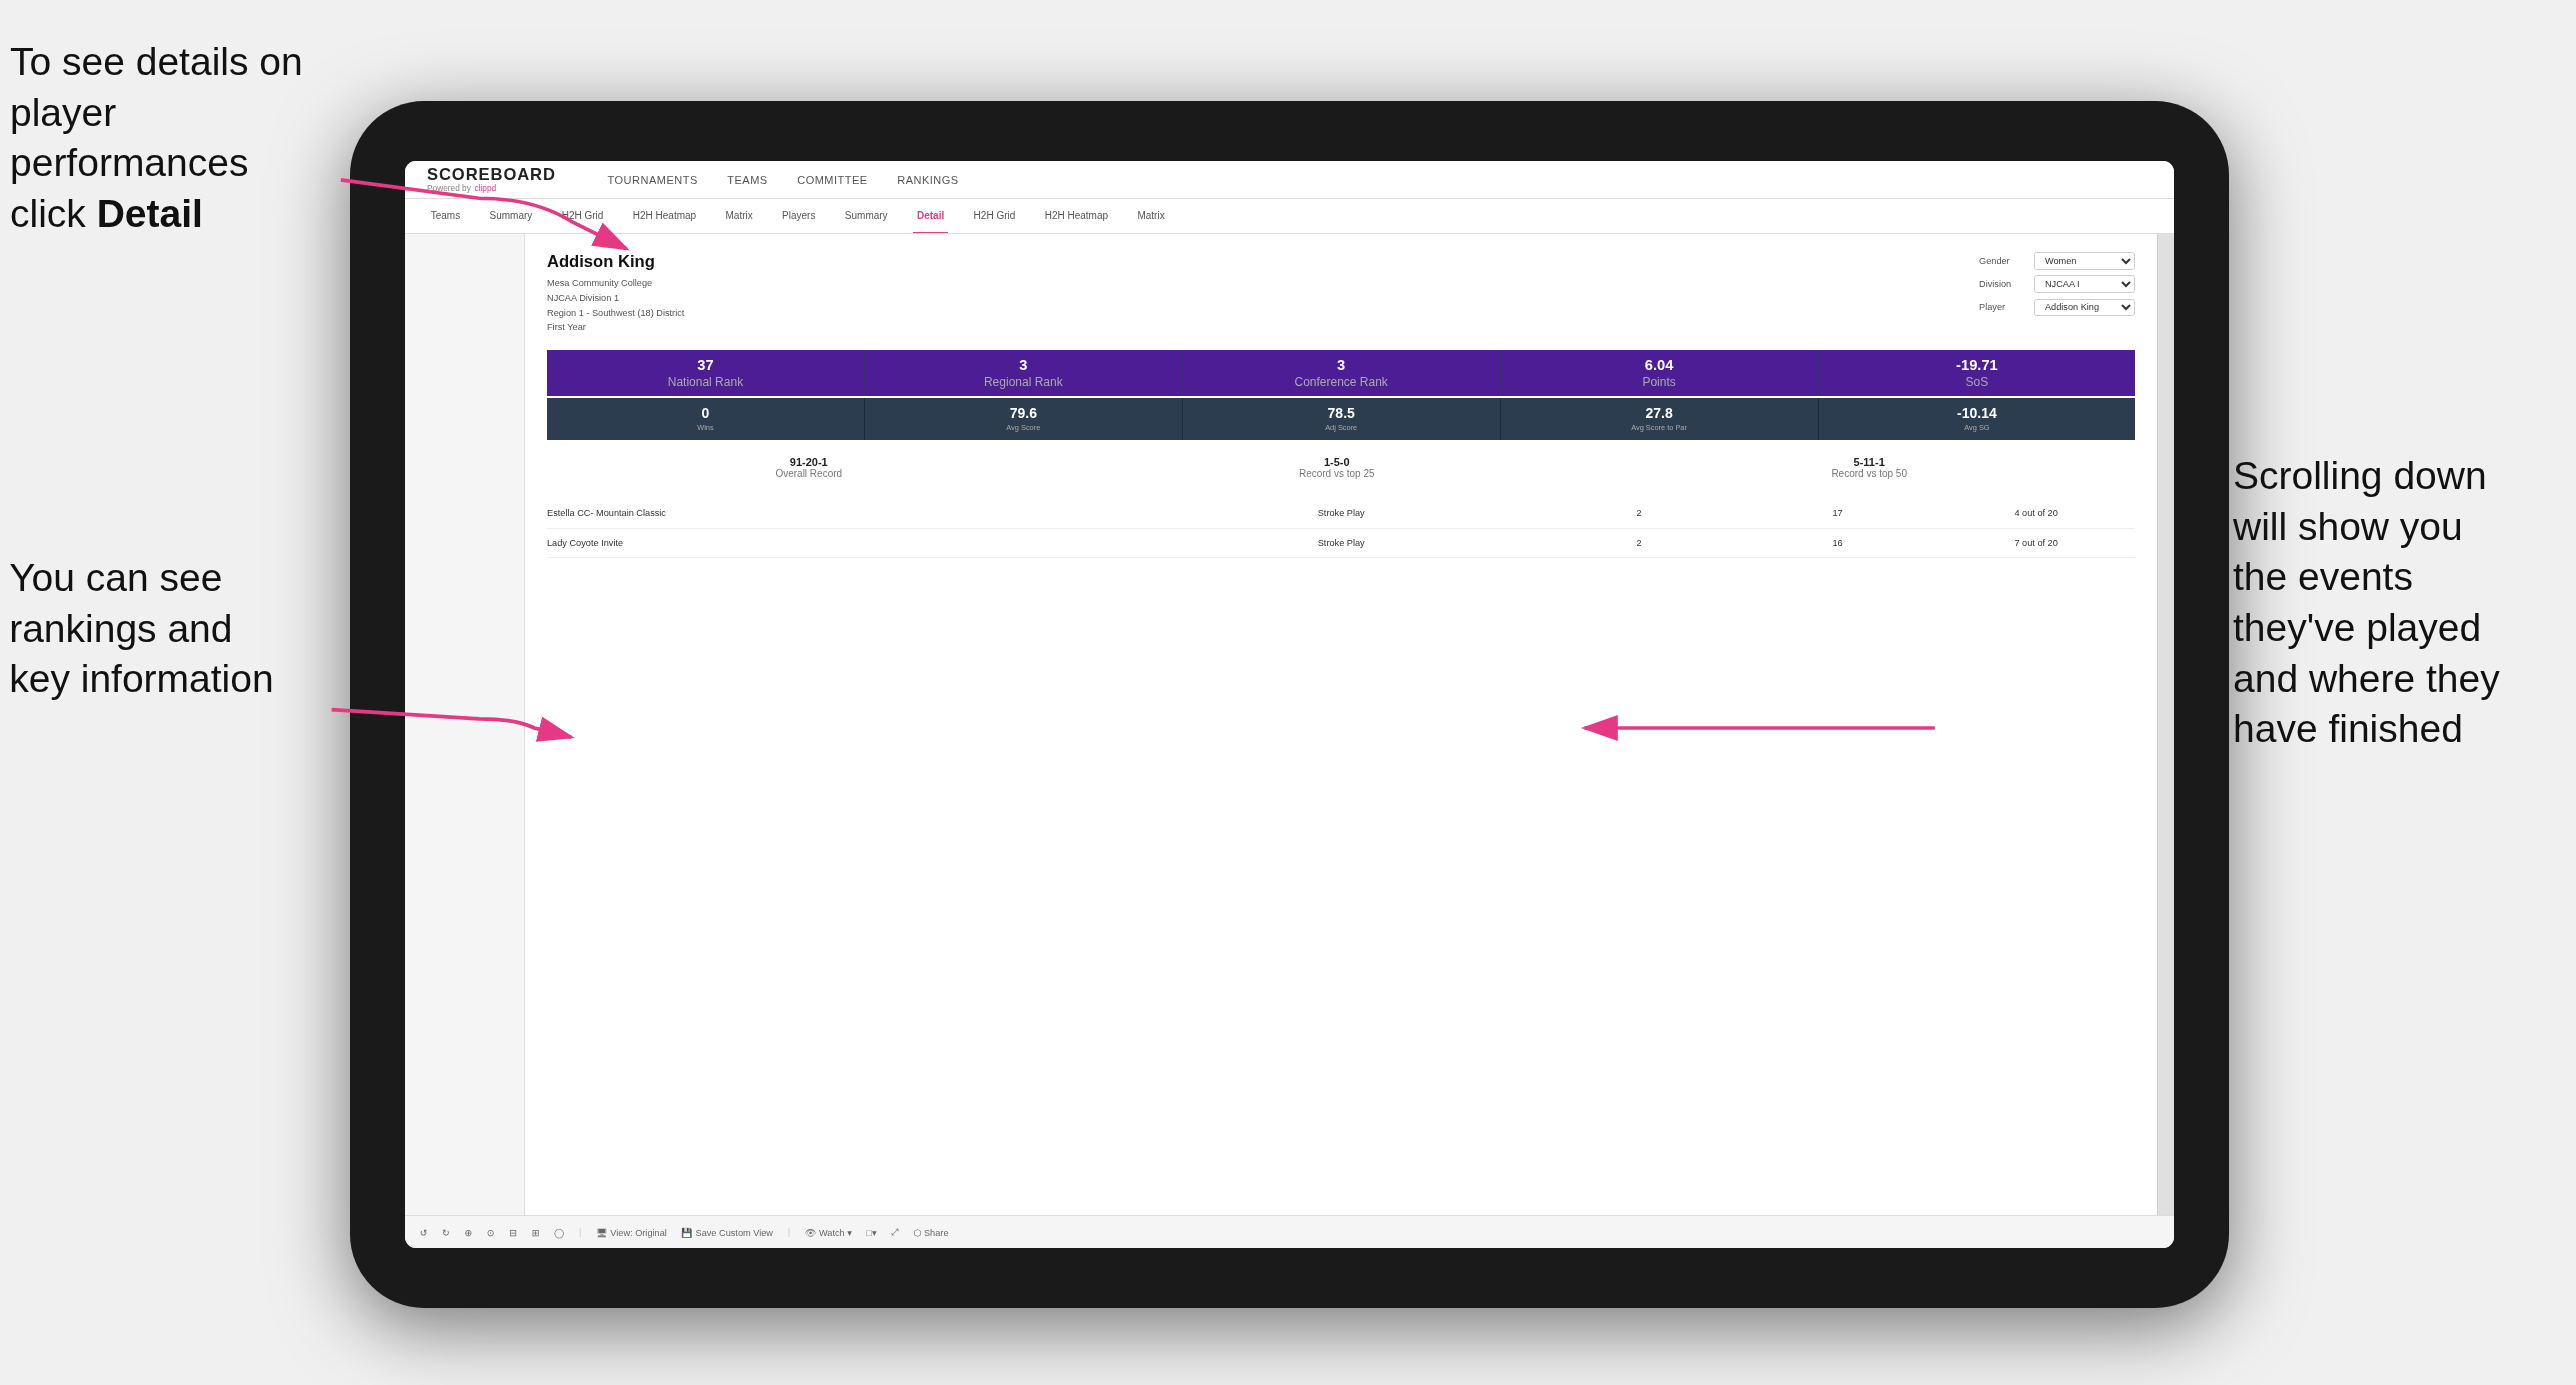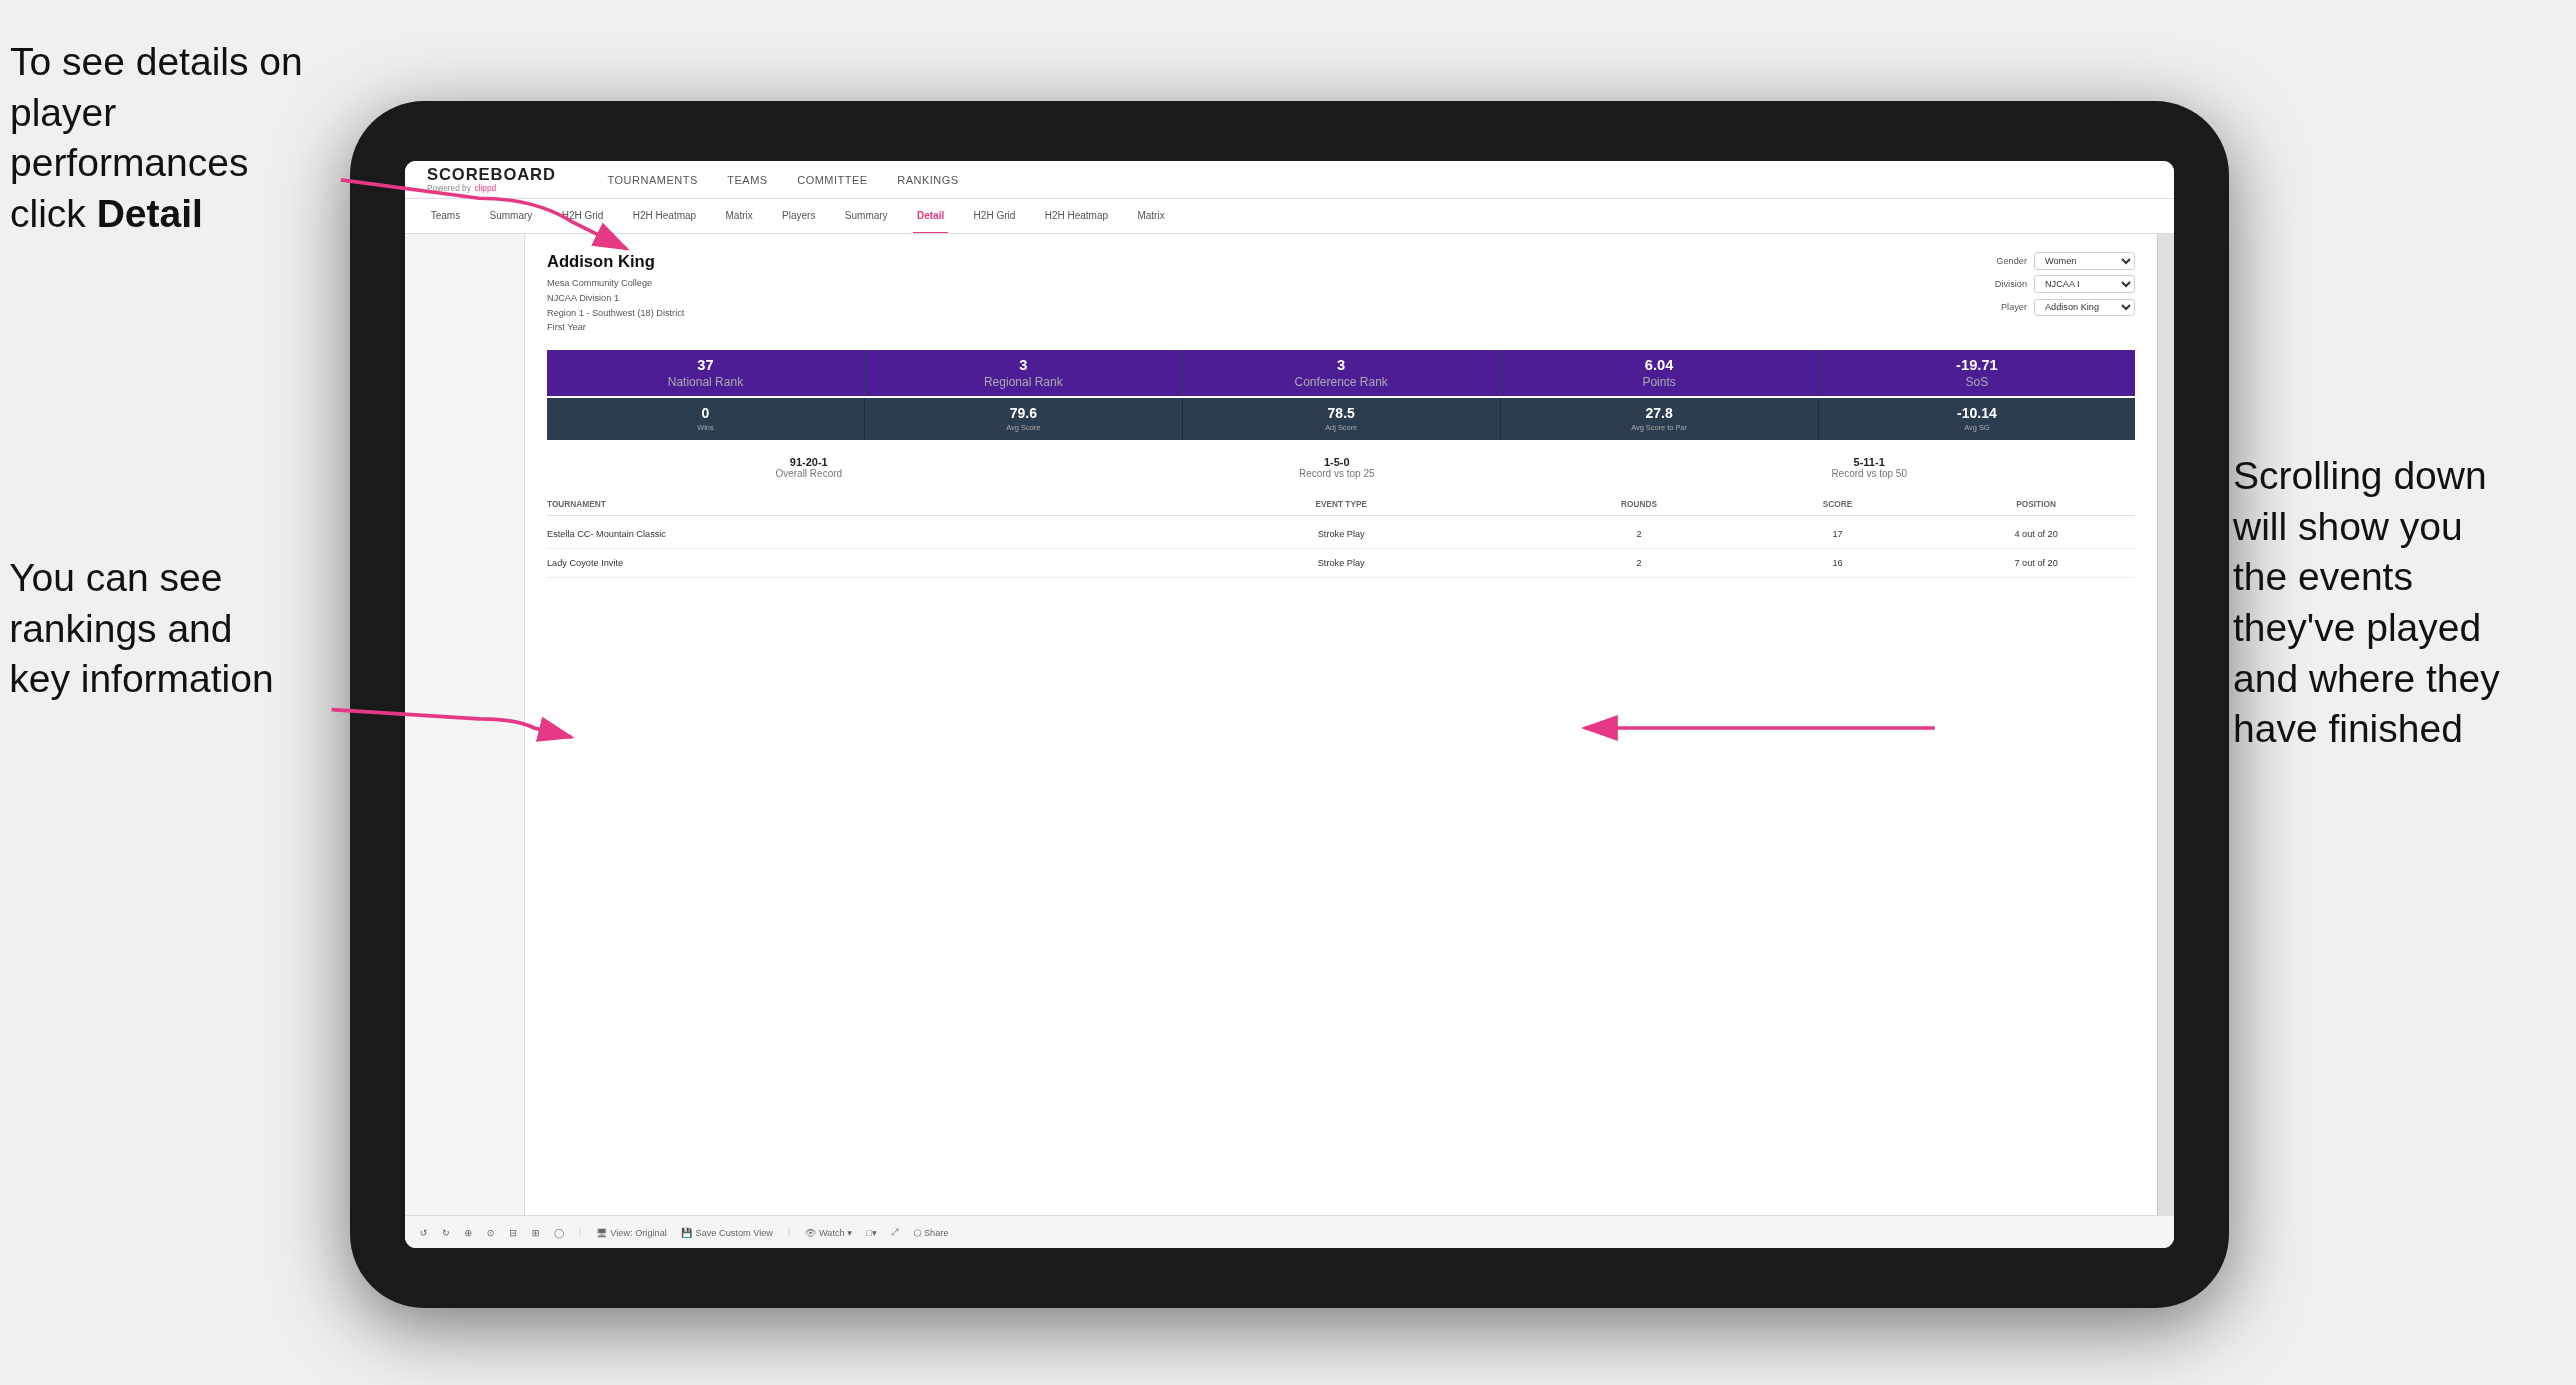--- a/index.html
+++ b/index.html
@@ -193,21 +193,20 @@
     }
     .filter-row {
       display: flex;
       align-items: center;
       gap: 7.4px;
     }
     .filter-label {
       font-size: 9.2px;
       color: #555;
       width: 48px;
-      text-align: right;
     }
     .filter-select {
       font-size: 9.2px;
       padding: 1.8px 5.5px;
       border: 0.9px solid #ccc;
       border-radius: 2.8px;
       background: #fff;
       width: 101px;
       color: #333;
     }
@@ -486,27 +485,20 @@
             <span class="record-value">1-5-0</span>
             <span class="record-label">Record vs top 25</span>
           </div>
           <div class="record-item">
             <span class="record-value">5-11-1</span>
             <span class="record-label">Record vs top 50</span>
           </div>
         </div>
 
         <div class="table-container">
-          <div class="table-header-row">
-            <span class="th th-tournament">Tournament</span>
-            <span class="th th-event">Event Type</span>
-            <span class="th th-rounds">Rounds</span>
-            <span class="th th-score">Score</span>
-            <span class="th th-position">Position</span>
-          </div>
           <div class="table-row">
             <span class="td td-tournament">Estella CC- Mountain Classic</span>
             <span class="td td-event">Stroke Play</span>
             <span class="td td-rounds">2</span>
             <span class="td td-score">17</span>
             <span class="td td-position">4 out of 20</span>
           </div>
           <div class="table-row">
             <span class="td td-tournament">Lady Coyote Invite</span>
             <span class="td td-event">Stroke Play</span>

